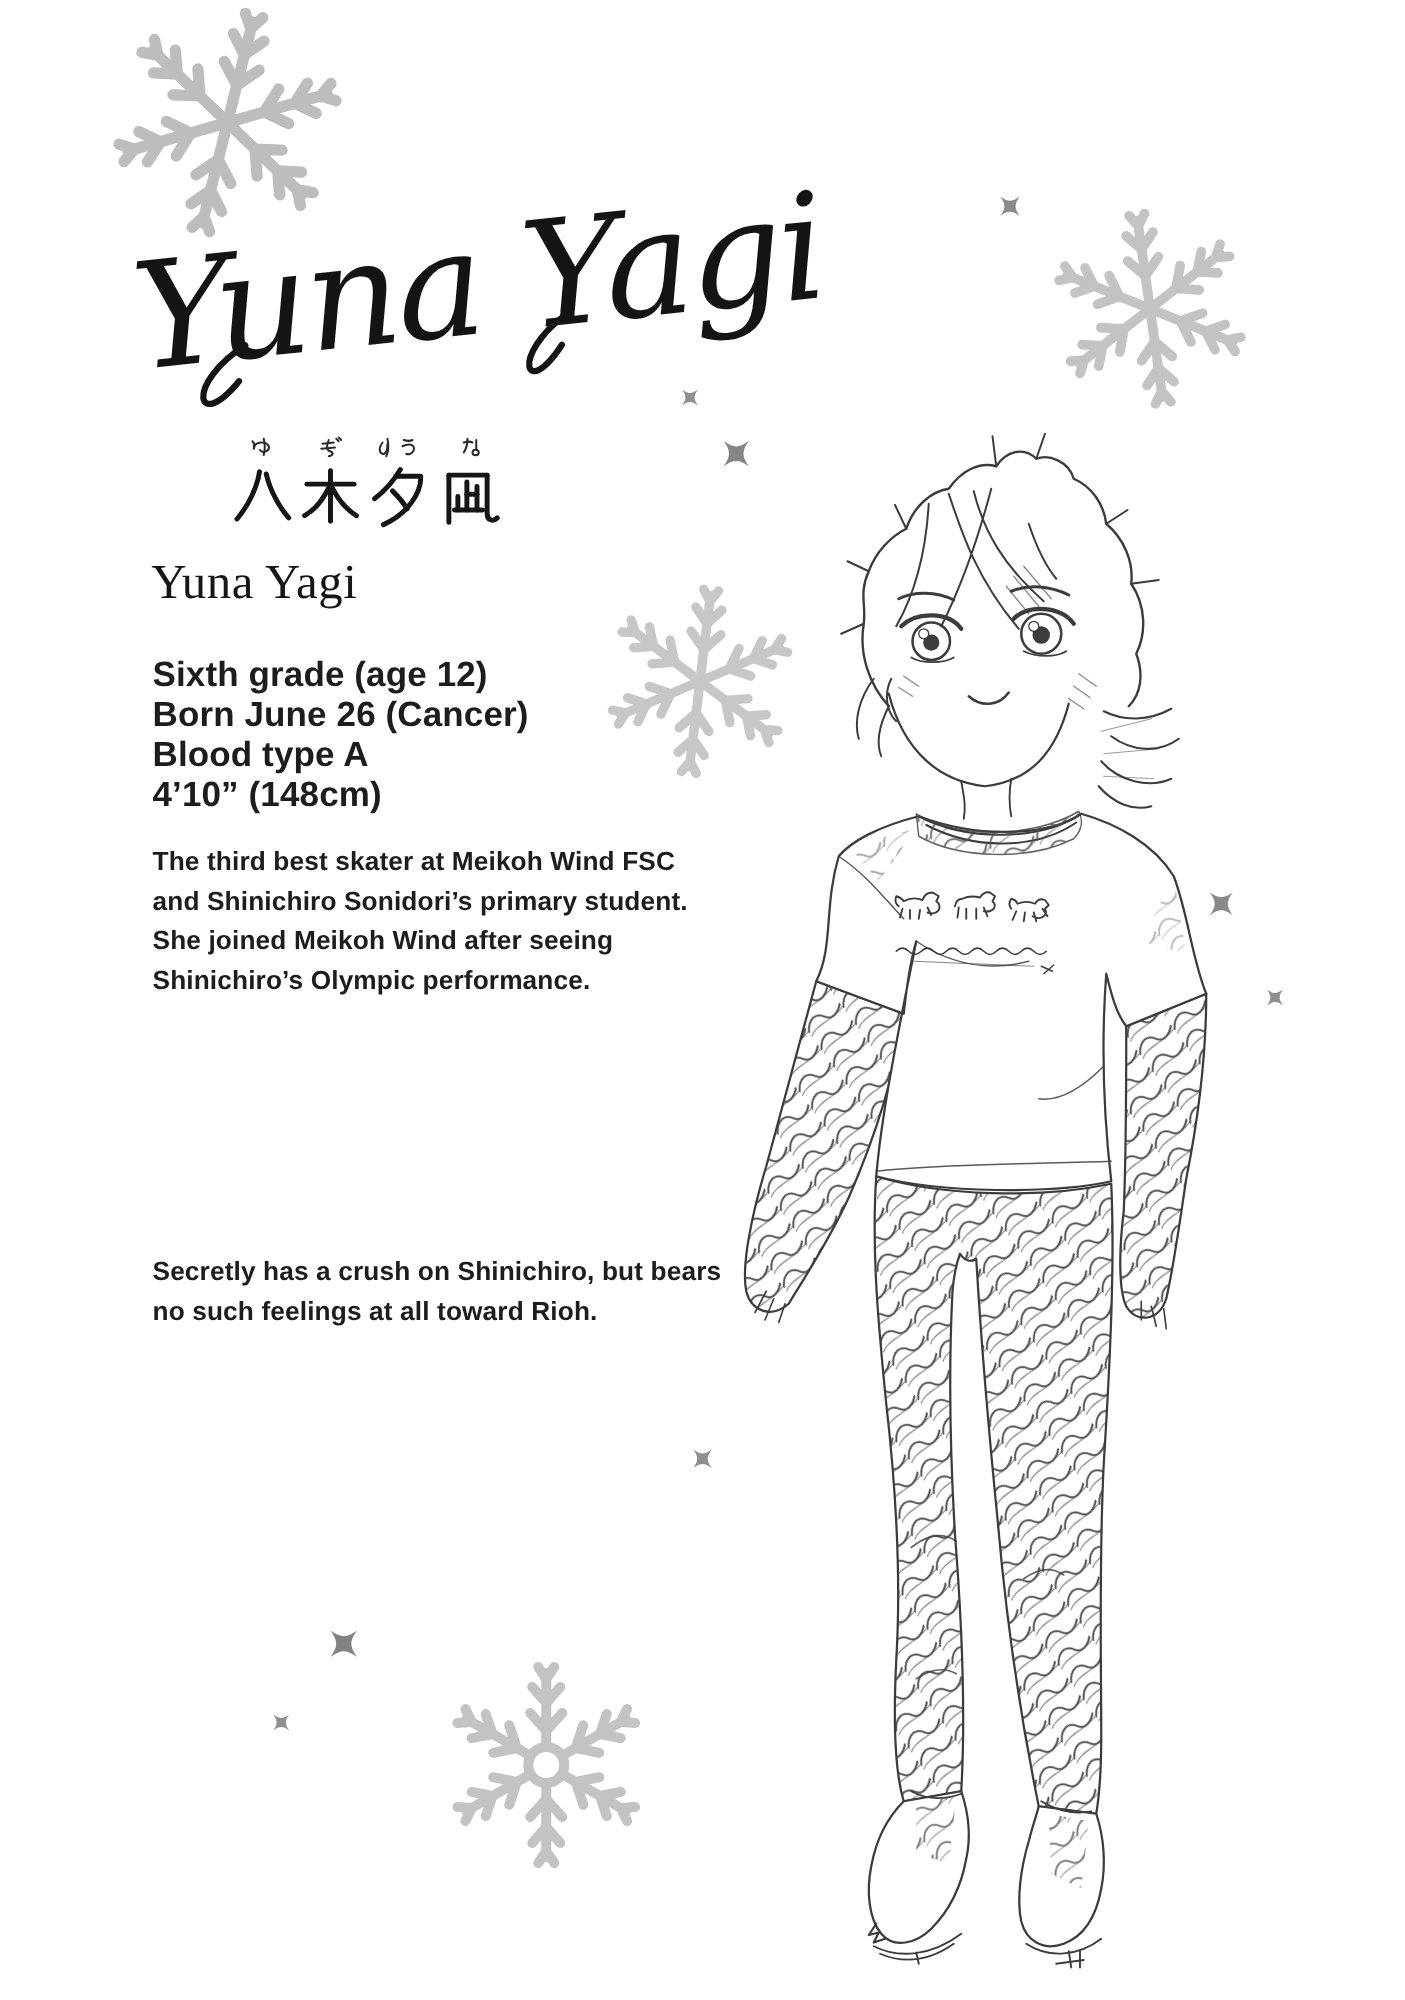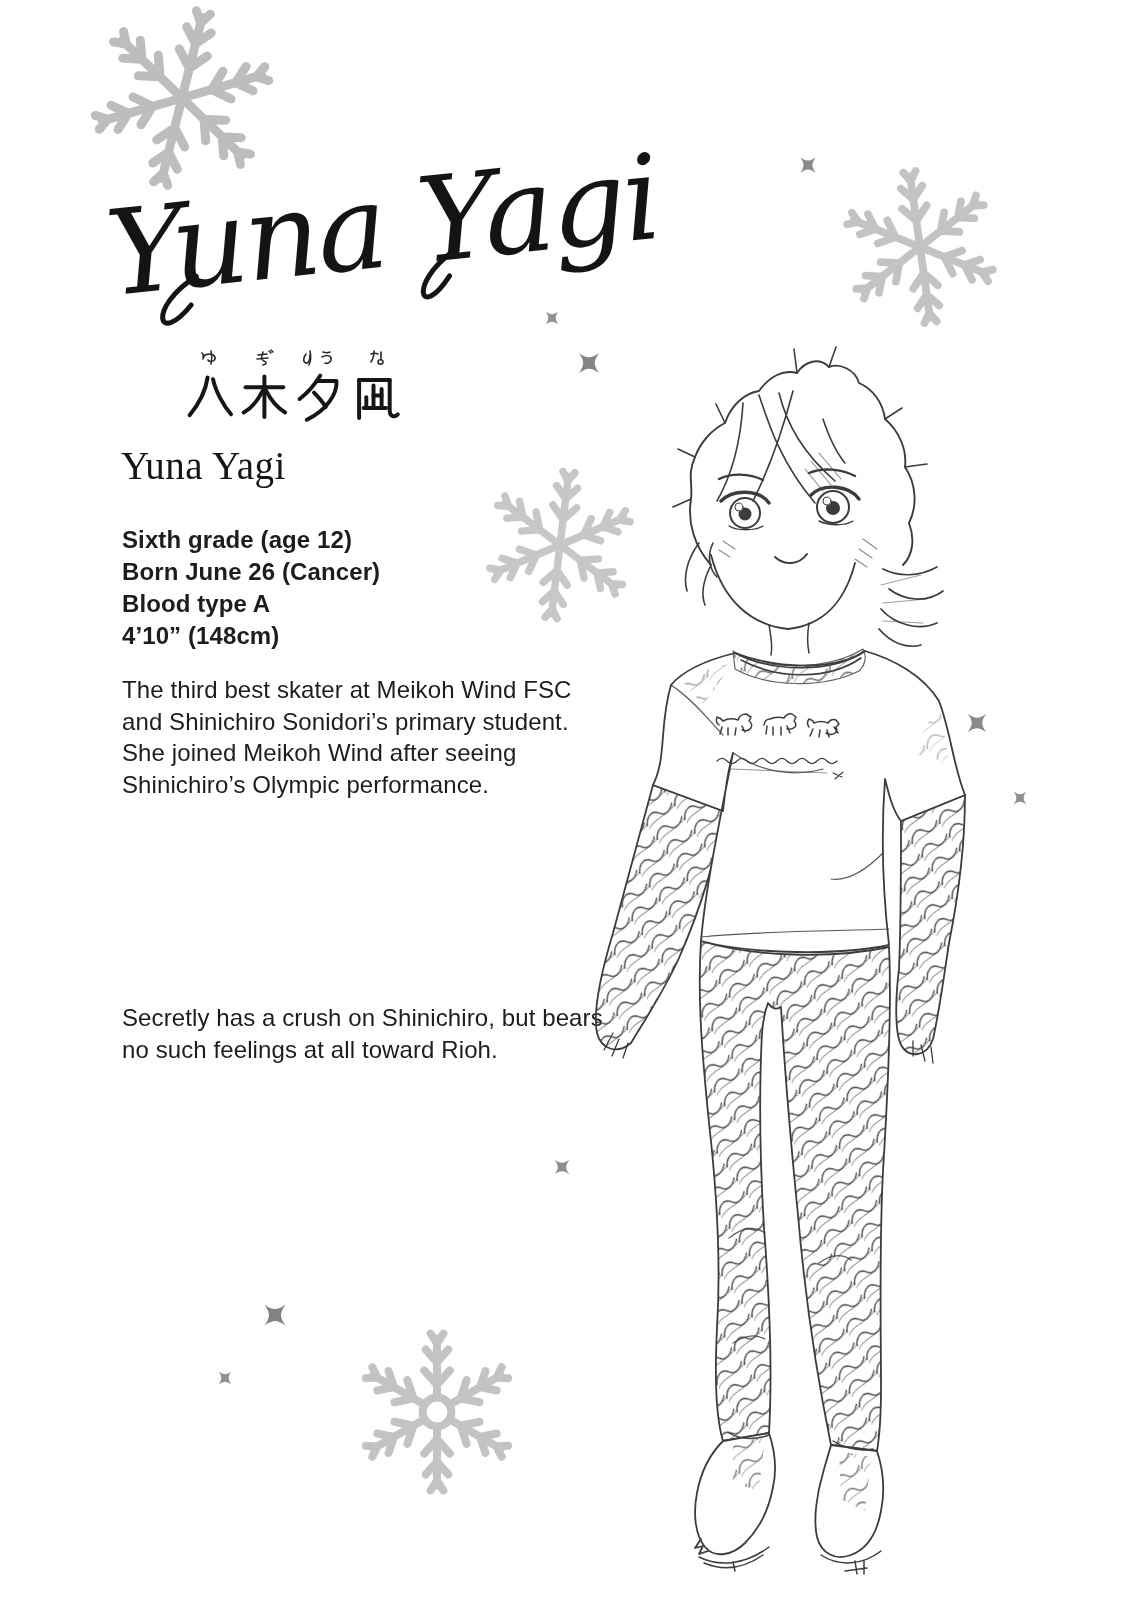--- a/index.html
+++ b/index.html
@@ -4,23 +4,23 @@
 <style>
   html,body{margin:0;padding:0;background:#e8e8e8;}
   .page{position:relative;width:1124px;height:1600px;background:#ffffff;overflow:hidden;
         font-family:"Liberation Sans",sans-serif;color:#1d1d1d;margin:0 auto;}
   .deco-layer{position:absolute;left:0;top:0;z-index:0;}
   .content{position:absolute;left:0;top:0;width:100%;height:100%;z-index:1;}
   .script-title{position:absolute;left:88px;top:86px;width:600px;height:260px;}
   .kanji-name{position:absolute;left:184px;top:348px;width:230px;height:84px;}
   .roman-name{position:absolute;left:121px;top:443px;font-family:"Liberation Serif",serif;
               font-size:39px;font-weight:400;letter-spacing:0.5px;color:#161616;}
-  .facts{position:absolute;left:122px;top:524px;font-size:24px;font-weight:bold;
+  .facts{position:absolute;left:122px;top:524px;font-size:28px;font-weight:bold;
          line-height:32px;letter-spacing:0.1px;white-space:nowrap;}
-  .para{position:absolute;left:122px;font-size:24px;font-weight:normal;line-height:31.5px;
+  .para{position:absolute;left:122px;font-size:21px;font-weight:bold;line-height:31.5px;
         letter-spacing:0.1px;white-space:nowrap;}
   .para.p1{top:674px;} .para.p2{top:824px;} .para.p3{top:1002px;}
   .figure-wrap{position:absolute;left:583px;top:333px;width:388px;height:1250px;}
   svg{display:block;}
 </style>
 </head>
 <body>
 
 <div class="page">
 

